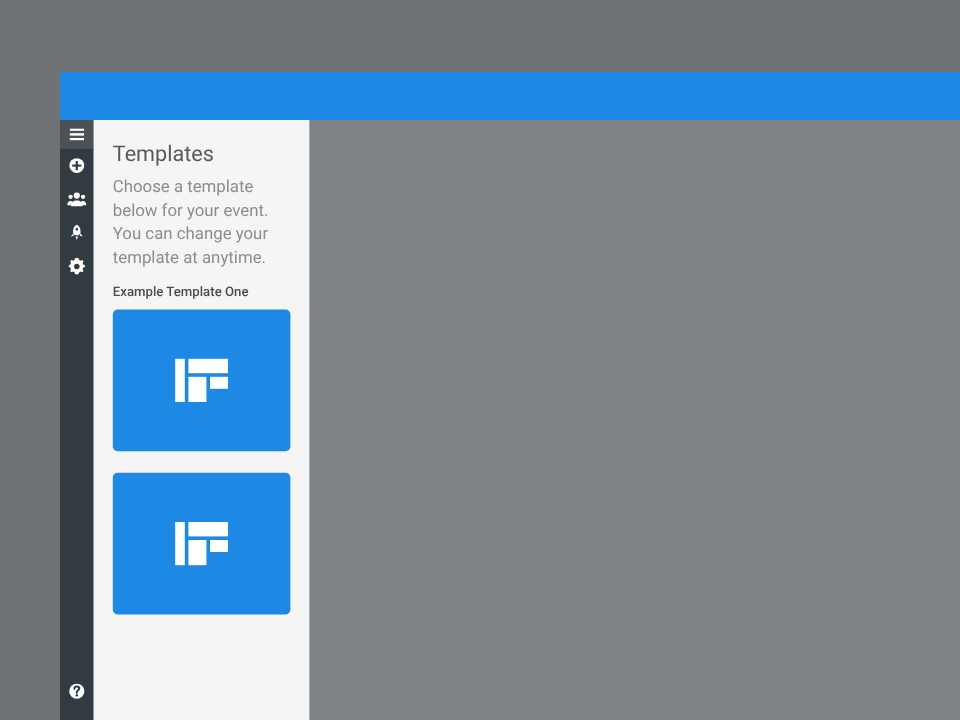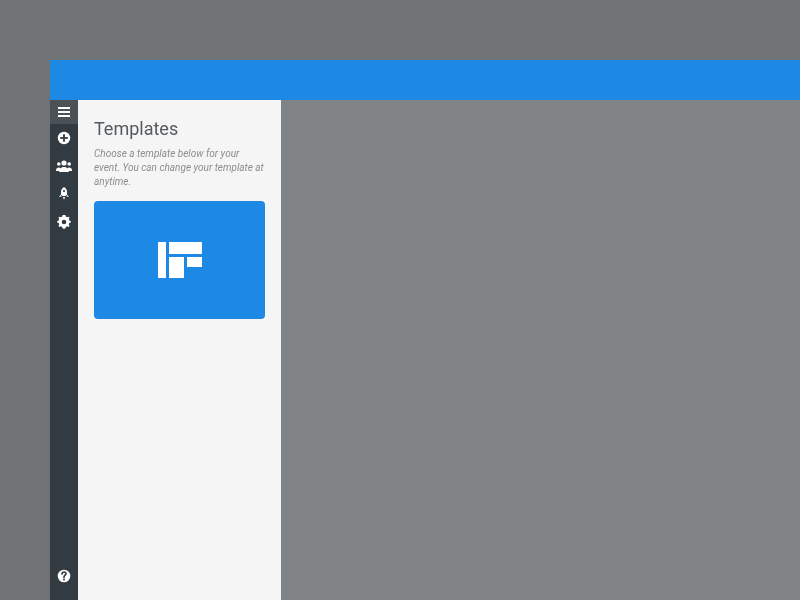--- a/index.html
+++ b/index.html
@@ -67,37 +67,36 @@
       cursor: pointer;
     }
     .sidebar-icon.hamburger-wrap {
       background: #4a5157;
       height: 24px;
     }
     .sidebar-icon svg {
       display: block;
     }
     .templates-panel {
-      width: 203px;
+      width: 180px;
       background: #f5f5f5;
       padding: 18px 16px 16px 16px;
       overflow-y: auto;
     }
     .templates-title {
       font-size: 18px;
       color: #555a5e;
       font-weight: 400;
       margin-bottom: 8px;
     }
     .templates-desc {
-      font-size: 10px;
+      font-size: 14px;
       color: #8a8d8f;
       line-height: 1.4;
       margin-bottom: 12px;
-      font-style: italic;
     }
     .template-item {
       margin-bottom: 18px;
     }
     .template-name {
       font-size: 11px;
       color: #4a4e52;
       font-weight: 500;
       margin-bottom: 8px;
     }
@@ -187,20 +186,31 @@
             <circle cx="7" cy="10.4" r="1" fill="#333b42"></circle>
           </svg>
         </div>
       </div>
     </div>
 
     <div class="templates-panel">
       <h1 class="templates-title">Templates</h1>
       <p class="templates-desc">Choose a template below for your event. You can change your template at anytime.</p>
 
+      <div class="template-item">
+        <div class="template-name">Example Template One</div>
+        <div class="template-card">
+          <div class="template-glyph">
+            <div class="g1"></div>
+              <div class="g2"></div>
+              <div class="g3"></div>
+              <div class="g4"></div>
+          </div>
+        </div>
+      </div>
 
       <div class="template-item">
         <div class="template-card">
           <div class="template-glyph">
             <div class="g1"></div>
               <div class="g2"></div>
               <div class="g3"></div>
               <div class="g4"></div>
           </div>
         </div>

